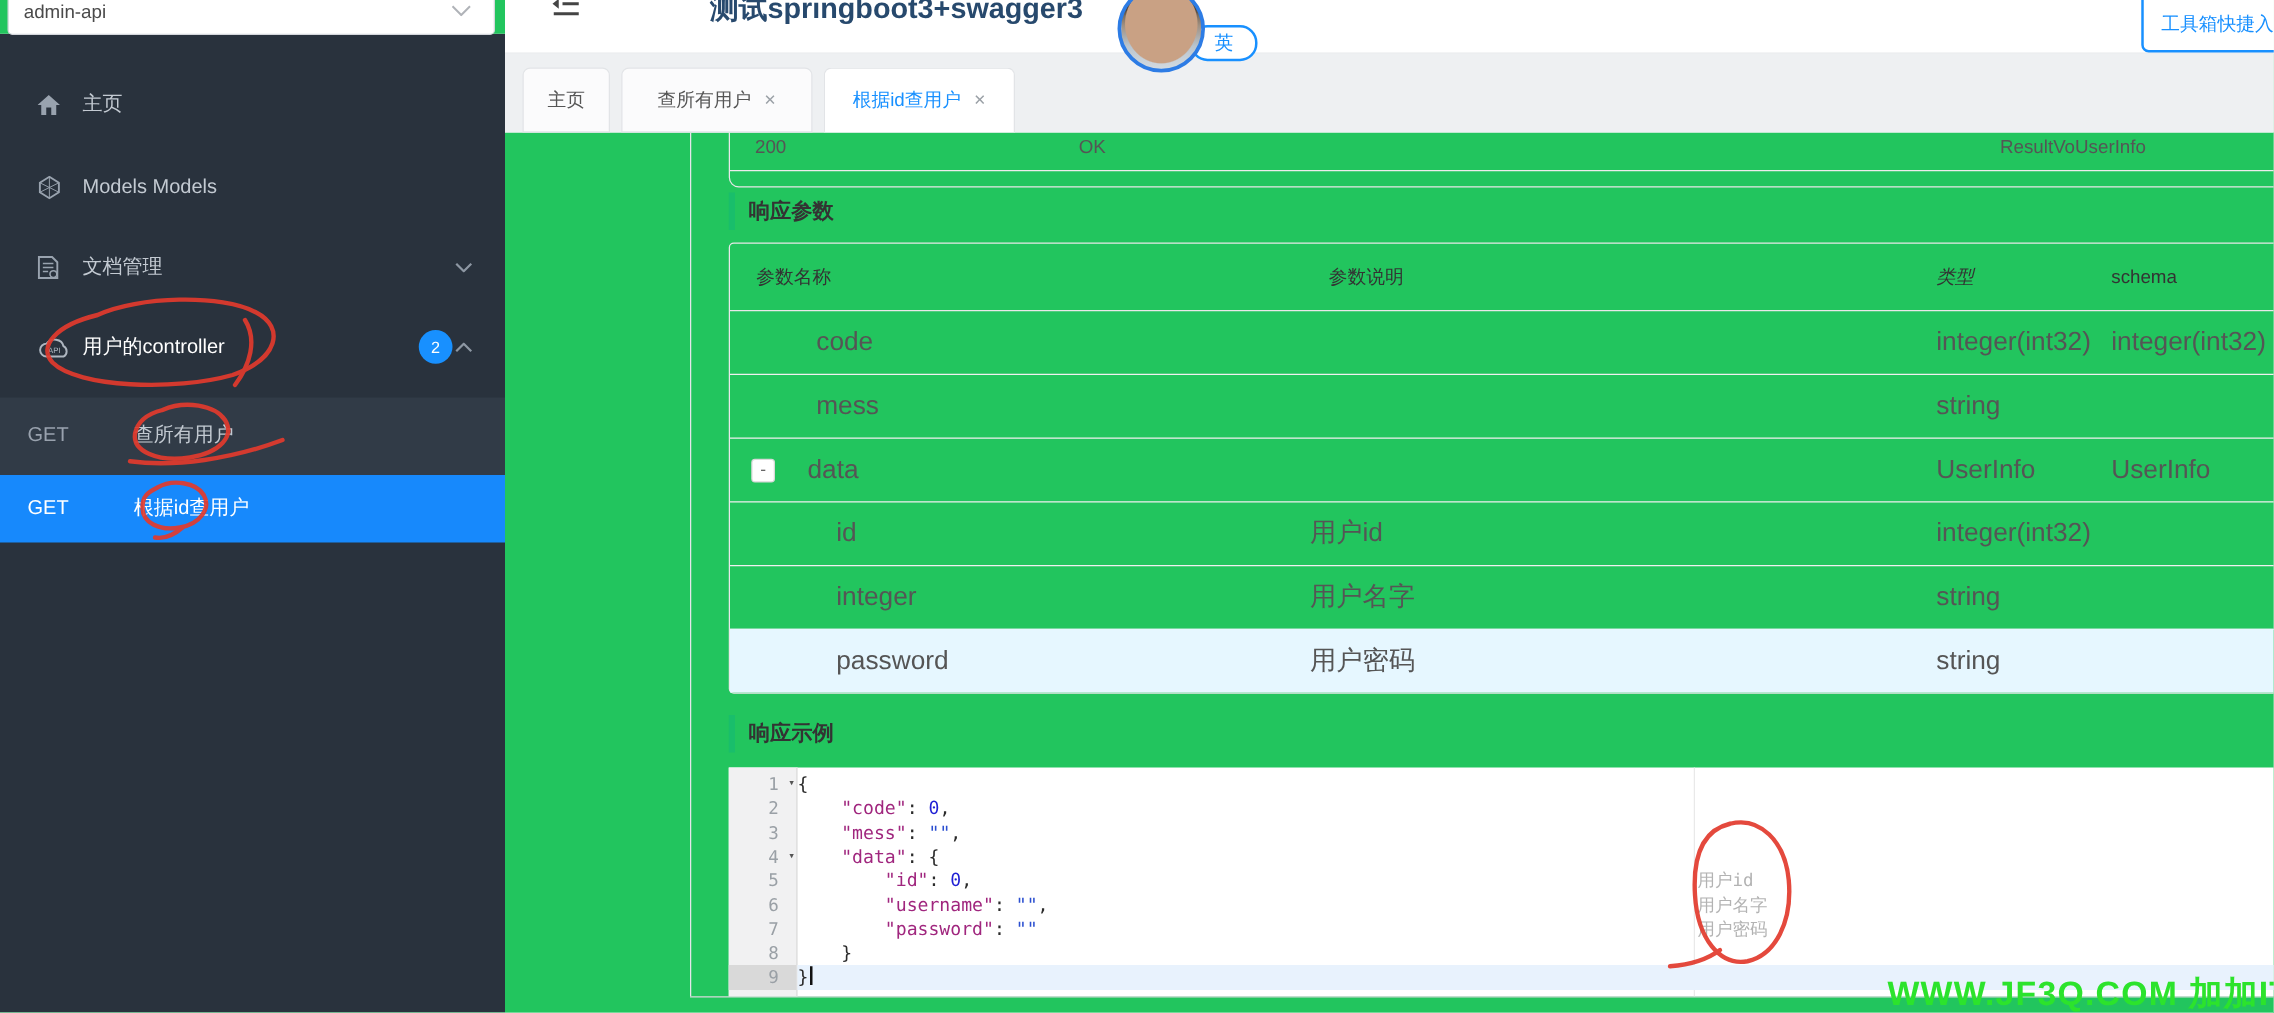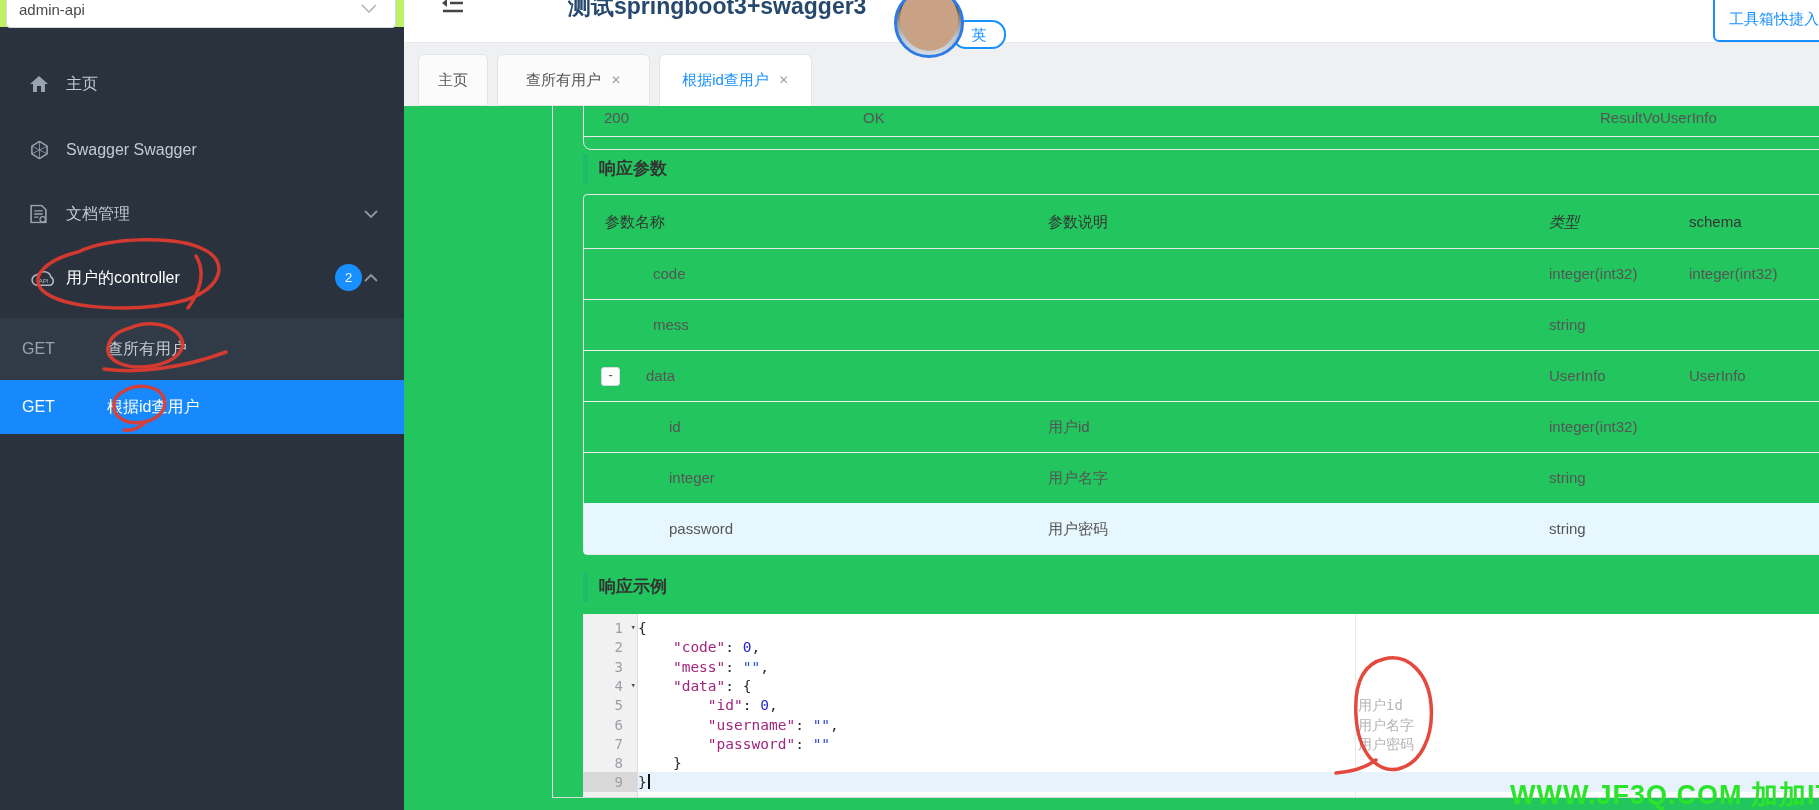--- a/index.html
+++ b/index.html
@@ -1,21 +1,21 @@
 <!DOCTYPE html>
 <html><head>
 <meta charset="utf-8">
 <style>
   html,body{margin:0;padding:0;}
   body{width:1819px;height:810px;position:relative;overflow:hidden;background:#fff;
        font-family:"Liberation Sans",sans-serif;}
   .mono{font-family:"DejaVu Sans Mono","Liberation Mono",monospace;}
 
   
-  .topstrip{position:absolute;left:0;top:0;width:404px;height:27px;background:#bef264;z-index:6;}
+  .topstrip{position:absolute;left:0;top:0;width:404px;height:27px;background:#22c55e;z-index:6;}
   .groupsel{position:absolute;left:6px;top:-14px;width:388px;height:40px;border:1px solid #d4d7dc;
             border-radius:4px;background:#fff;}
   .groupsel-text{position:absolute;left:12px;top:14px;font-size:15px;color:#4a4a4a;}
   .groupsel-chev{position:absolute;right:18px;top:17px;}
 
   
   .sidebar{position:absolute;left:0;top:27px;width:404px;height:783px;background:#29323d;z-index:5;}
   .si{position:absolute;left:0;width:404px;height:48px;}
   .si0{top:33px}.si1{top:99px}.si2{top:163px}.si3{top:227px}
   .si .slabel{position:absolute;left:66px;top:0;line-height:48px;font-size:16px;color:#c3cad2;}
@@ -73,24 +73,24 @@
 
   .sechdr{position:absolute;left:179px;height:30px;}
   .h1{top:48px;} .h2{top:466px;}
   .gbar{position:absolute;left:0;top:0;width:5px;height:30px;background:#19be6b;}
   .stext{position:absolute;left:16px;top:3px;font-size:17px;font-weight:bold;color:#333;white-space:nowrap;}
 
   .ptable{position:absolute;left:179px;top:88px;width:1290px;height:359px;border:1px solid #e8e8e8;
           border-radius:4px;box-sizing:content-box;}
   .phead{position:absolute;left:0;right:0;top:0;height:53px;border-bottom:1px solid #e8e8e8;}
   .phead span{position:absolute;top:0;line-height:53px;font-size:15px;color:#333;}
-  .pc0{left:21px;} .pc1{left:464px;} .pc2{left:965px;font-style:italic;} .pc3{left:1105px;}
+  .pc0{left:21px;} .pc1{left:479px;} .pc2{left:965px;font-style:italic;} .pc3{left:1105px;}
   .prow{position:absolute;left:0;right:0;height:51px;border-bottom:1px solid #f0f0f0;}
   .prow.hl{background:#e6f7ff;border-bottom:none;}
-  .prow span{position:absolute;top:0;line-height:51px;font-size:15px;color:#555;}
+  .prow span{position:absolute;top:0;line-height:51px;font-size:21px;color:#555;}
   .minusbox{position:absolute;left:17px;top:17px;width:17px;height:17px;border:1px solid #d9d9d9;
             border-radius:3px;background:#fff;color:#666;font-size:14px;line-height:15px;text-align:center;}
 
   
   .editor{position:absolute;left:179px;top:508px;width:1240px;height:183px;background:#fff;}
   .gutter{position:absolute;left:0;top:0;width:54px;height:183px;background:#f1f1f2;border-right:1px solid #dcdcdc;}
   .gcell{position:absolute;left:0;width:54px;height:20px;}
   .gcell.gactive{background:#d9d9d9;}
   .gnum{position:absolute;right:14px;top:0;font-family:"DejaVu Sans Mono","Liberation Mono",monospace;
         font-size:14px;color:#9aa0a6;line-height:20px;}
@@ -125,21 +125,21 @@
     <svg class="sicon" width="18" height="16" viewBox="0 0 18 16">
         <path d="M9 0 18 8 15 8 15 16 11 16 11 10 7 10 7 16 3 16 3 8 0 8Z" fill="#99a3af"></path>
       </svg>
     <span class="slabel">主页</span>
   </div>
   <div class="si si1">
     <svg class="sicon" width="19" height="19" viewBox="0 0 20 20">
         <path d="M10 1 18 6 18 14 10 19 2 14 2 6Z" fill="none" stroke="#99a3af" stroke-width="1.6"></path>
         <path d="M10 1 10 19 M2 6 18 14 M18 6 2 14" stroke="#99a3af" stroke-width="0.8"></path>
       </svg>
-    <span class="slabel">Swagger Swagger</span>
+    <span class="slabel">Models Models</span>
   </div>
   <div class="si si2">
     <svg class="sicon" width="17" height="19" viewBox="0 0 16 18">
         <path d="M1 1 H11 L15 5 V17 H1 Z" fill="none" stroke="#99a3af" stroke-width="1.5"></path>
         <path d="M4 6 H12 M4 9 H12 M4 12 H8" stroke="#99a3af" stroke-width="1.2"></path>
         <circle cx="12" cy="14" r="2.6" fill="#29323d" stroke="#99a3af" stroke-width="1.2"></circle>
       </svg>
     <span class="slabel">文档管理</span>
     <svg class="chev" width="14" height="8">
         <polyline points="1,1 7,7 13,1" fill="none" stroke="#8d97a3" stroke-width="1.8"></polyline>

